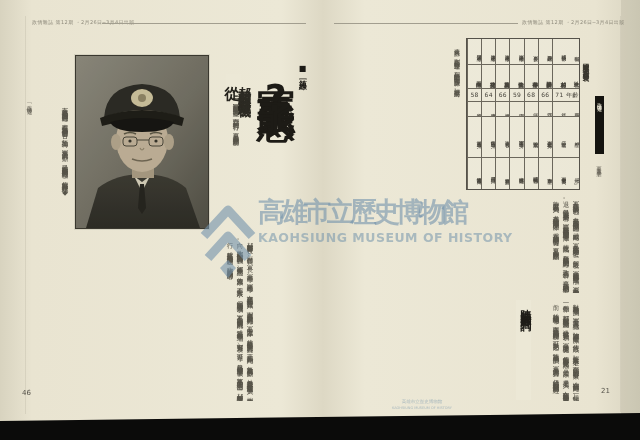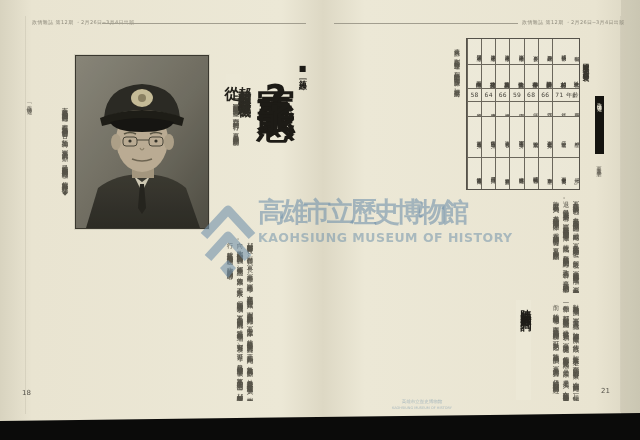--- a/index.html
+++ b/index.html
@@ -99,21 +99,21 @@
   <div class="abs vtxt bodytxt" style="left:205px;top:74px;width:36px;height:158px;">去年底以來,政壇風波不斷,關於軍方動向的揣測甚囂塵上,而郝柏村的一言一行,更是各方矚目的焦點所在。</div>
   <div class="abs vtxt dropcap" style="left:226px;top:74px;width:15px;height:24px;">從</div>
 
   <div class="abs vtxt subtitle" style="left:237px;top:76px;height:170px;">郝柏村的鳥話暗藏玄機</div>
   <div class="abs vtxt headline" style="left:255px;top:62px;height:342px;">軍事強人表態了?</div>
   <div class="abs vtxt headtag" style="left:296px;top:64px;height:44px;">■第一線</div>
 
   <div class="abs vtxt bodytxt" style="left:38px;top:102px;width:32px;height:298px;">有人認為這是對當局的善意回應,也有人解讀為一種含蓄的警告。無論如何,軍事強人的一舉一動,已成為觀察政局走向的重要指標,值得朝野各界仔細玩味。◆</div>
   <div class="abs vtxt bodytxt" style="left:73px;top:237px;width:182px;height:164px;">郝柏村出身陸軍官校,歷任師長、軍長、軍團司令、陸軍總司令,在參謀總長任內一待就是八年,創下國軍遷台以來的紀錄,軍中人脈之深厚,放眼當今將領無人能出其右。也正因為如此,每逢政局有所變動,外界總要把目光投向這位軍事強人,揣測他的動向。此次他在軍中內部講話時強調,國軍效忠憲法、效忠國家,絕不介入政爭;但同時又語帶玄機地表示,軍人不能坐視國家陷入混亂。這番話看似表明立場,實則進可攻、退可守,為日後的發展預留了伏筆。熟悉軍方生態的人士指出,郝柏村向來謹言慎行,此番罕見地對政局公開表態,背後的意義自然不同尋常。</div>
 
-  <div class="abs pagenum" style="left:22px;top:389px;">18</div>
+  <div class="abs pagenum" style="left:22px;top:389px;">46</div>
 
   <div class="abs rule" style="left:334px;top:23px;width:184px;"></div>
   <div class="abs runhead" style="left:522px;top:19px;">政情雜誌 第12期 ・2月26日─3月4日出版</div>
 
   <div class="abs vtxt bodytxt" style="left:436px;top:44px;width:26px;height:146px;font-size:6px;">資料來源:本刊資料室綜合整理;所列年齡均以民國七十九年虛歲計算,經歷擇要列出。</div>
 
   <div class="abs strongmen-table" style="left:466px;top:38px;width:112px;height:150px;">
       <div class="tcol label-col">
         <div class="tcell r0" style="height: 26px;">職銜</div>
         <div class="tcell r1" style="height: 24px;">姓名</div>

